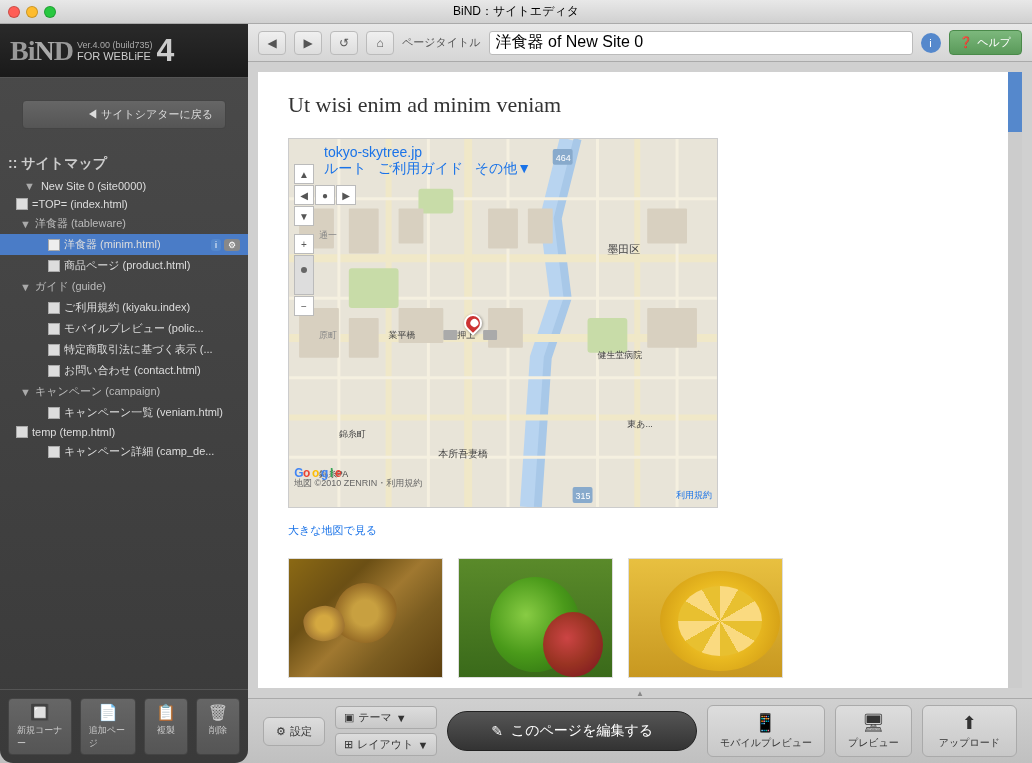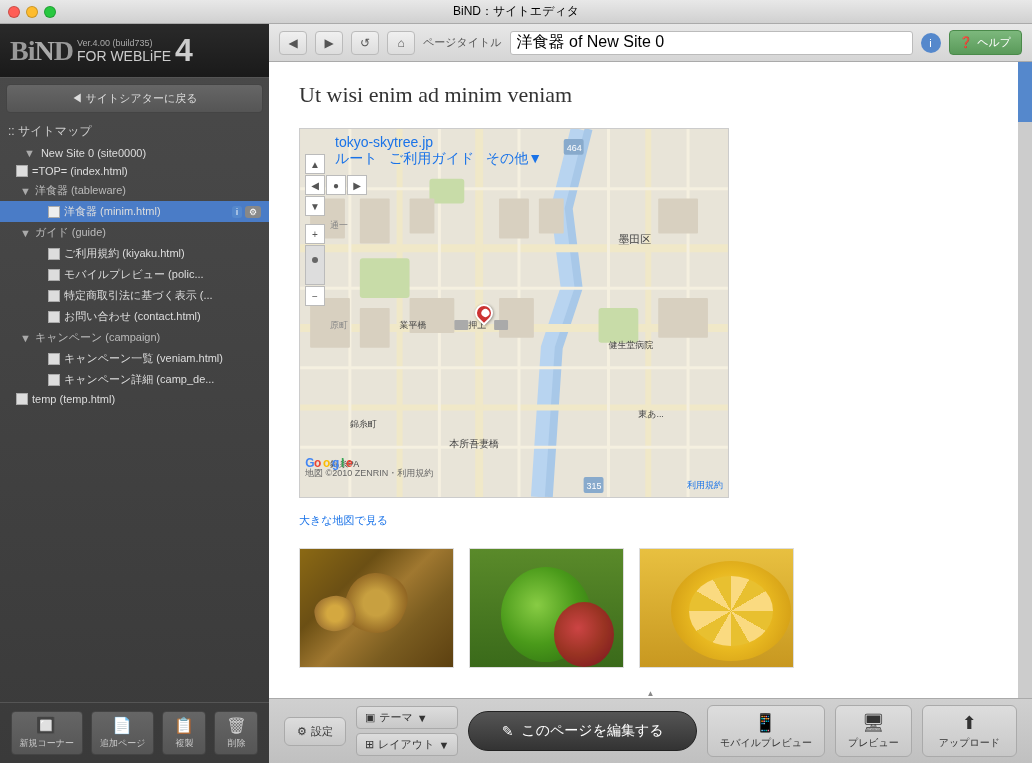--- a/index.html
+++ b/index.html
@@ -28,26 +28,27 @@
     }
     .tl-red { background: #ff5f57; }
     .tl-yellow { background: #febc2e; }
     .tl-green { background: #28c840; }
 
     
     #app { display: flex; height: 739px; }
 
     
     #sidebar {
-      width: 269px;
+      width: 248px;
       background: linear-gradient(to bottom, #4a4a4a, #3a3a3a);
       display: flex;
       flex-direction: column;
       flex-shrink: 0;
       height: 100%;
+      border-radius: 13px;
     }
 
     
     #sidebar-header {
       background: linear-gradient(to bottom, #2a2a2a, #1a1a1a);
       padding: 8px 10px;
       display: flex;
       align-items: center;
       border-bottom: 1px solid #555;
     }
@@ -59,44 +60,45 @@
       letter-spacing: -1px;
     }
     #logo-text .bind-i { color: #999; }
     #logo-sub {
       margin-left: 4px;
       display: flex;
       flex-direction: column;
       justify-content: center;
     }
     #logo-sub .ver { color: #aaa; font-size: 9px; }
-    #logo-sub .for-web { color: #ccc; font-size: 14px; }
+    #logo-sub .for-web { color: #ccc; font-size: 11px; }
     #logo-4 { color: #ccc; font-size: 32px; font-weight: bold; margin-left: 2px; }
 
     
     #back-btn {
       background: linear-gradient(to bottom, #666, #555);
       color: #ddd;
       padding: 6px 12px;
-      margin: 6px;
+      margin: 22px;
       border-radius: 4px;
-      text-align: center;
+      text-align: right;
       cursor: pointer;
       font-size: 11px;
       border: 1px solid #444;
     }
 
     
     #sitemap-header {
       color: #ccc;
-      font-size: 12px;
+      font-size: 14px;
       padding: 4px 8px;
       display: flex;
       align-items: center;
       gap: 4px;
+      font-weight: bold;
     }
 
     
     .tree-item {
       color: #ddd;
       font-size: 11px;
       padding: 3px 8px 3px 16px;
       cursor: pointer;
       display: flex;
       align-items: center;
@@ -239,21 +241,21 @@
       display: flex;
       align-items: center;
       gap: 4px;
     }
 
     
     #content-scroll {
       flex: 1;
       overflow-y: auto;
       background: #eab308;
-      margin: 0;
+      margin: 10px;
       position: relative;
     }
     #content-inner {
       background: white;
       min-height: 100%;
       padding: 20px 30px;
       position: relative;
     }
 
     h1.page-heading {
@@ -624,28 +626,32 @@
 
       <div class="tree-item indent3 selected">
         <span class="page-icon" style="background:#eee;"></span>
         <span>洋食器 (minim.html)</span>
         <div class="tree-badges">
           <span class="badge-i">i</span>
           <span class="badge-gear">⚙</span>
         </div>
       </div>
 
+      <div class="tree-item indent3">
+        <span class="page-icon" style="background:#ddd;"></span>
+        <span>商品ページ (product.html)</span>
+      </div>
 
       <div class="section-label">
         <span class="expand">▼</span>
         <span>ガイド (guide)</span>
       </div>
       <div class="tree-item indent3">
         <span class="page-icon" style="background:#ddd;"></span>
-        <span>ご利用規約 (kiyaku.html)</span>
+        <span>ご利用規約 (kiyaku.index)</span>
       </div>
       <div class="tree-item indent3">
         <span class="page-icon" style="background:#ddd;"></span>
         <span>モバイルプレビュー (polic...</span>
       </div>
       <div class="tree-item indent3">
         <span class="page-icon" style="background:#ddd;"></span>
         <span>特定商取引法に基づく表示 (...</span>
       </div>
       <div class="tree-item indent3">
@@ -654,27 +660,27 @@
       </div>
 
       <div class="section-label">
         <span class="expand">▼</span>
         <span>キャンペーン (campaign)</span>
       </div>
       <div class="tree-item indent3">
         <span class="page-icon" style="background:#ddd;"></span>
         <span>キャンペーン一覧 (veniam.html)</span>
       </div>
+      <div class="tree-item indent2">
+        <span class="page-icon" style="background:#ddd;"></span>
+        <span>temp (temp.html)</span>
+      </div>
       <div class="tree-item indent3">
         <span class="page-icon" style="background:#ddd;"></span>
         <span>キャンペーン詳細 (camp_de...</span>
-      </div>
-      <div class="tree-item indent2">
-        <span class="page-icon" style="background:#ddd;"></span>
-        <span>temp (temp.html)</span>
       </div>
     </div>
 
     <div id="sidebar-bottom">
       <div id="sidebar-tools">
         <div class="sidebar-tool-btn">
           <span class="sidebar-tool-icon">🔲</span>
           <span>新規コーナー</span>
         </div>
         <div class="sidebar-tool-btn">

